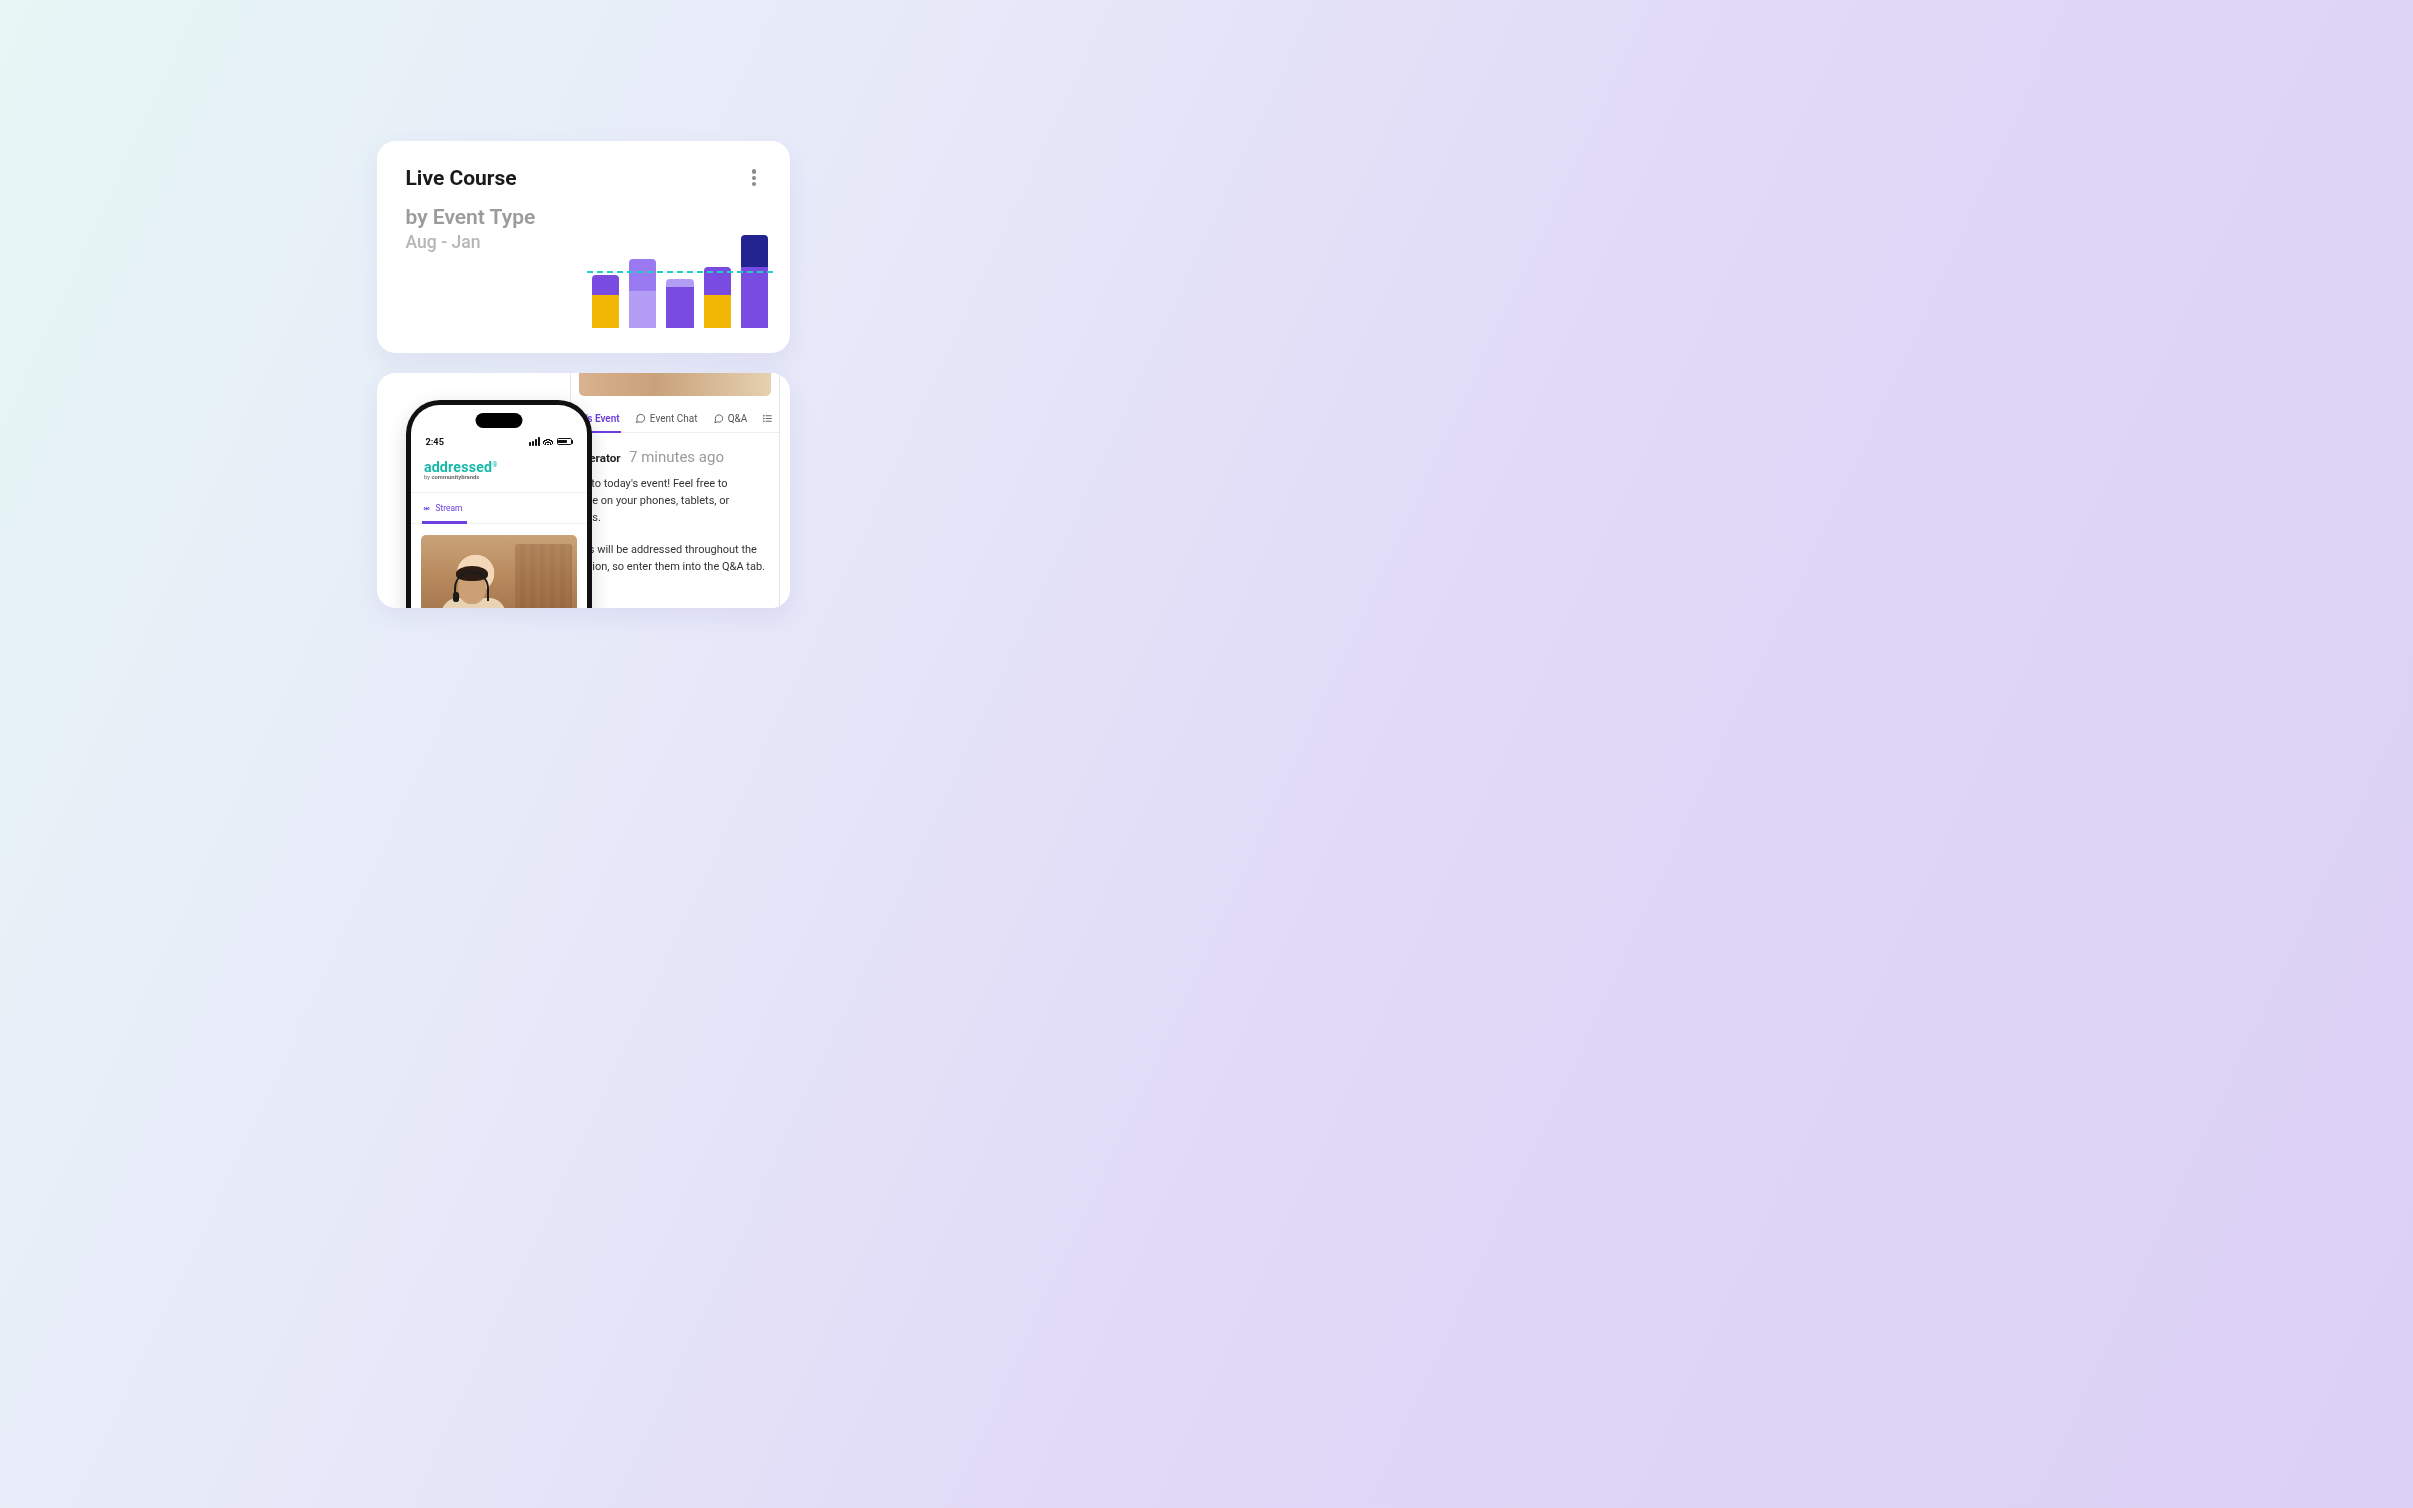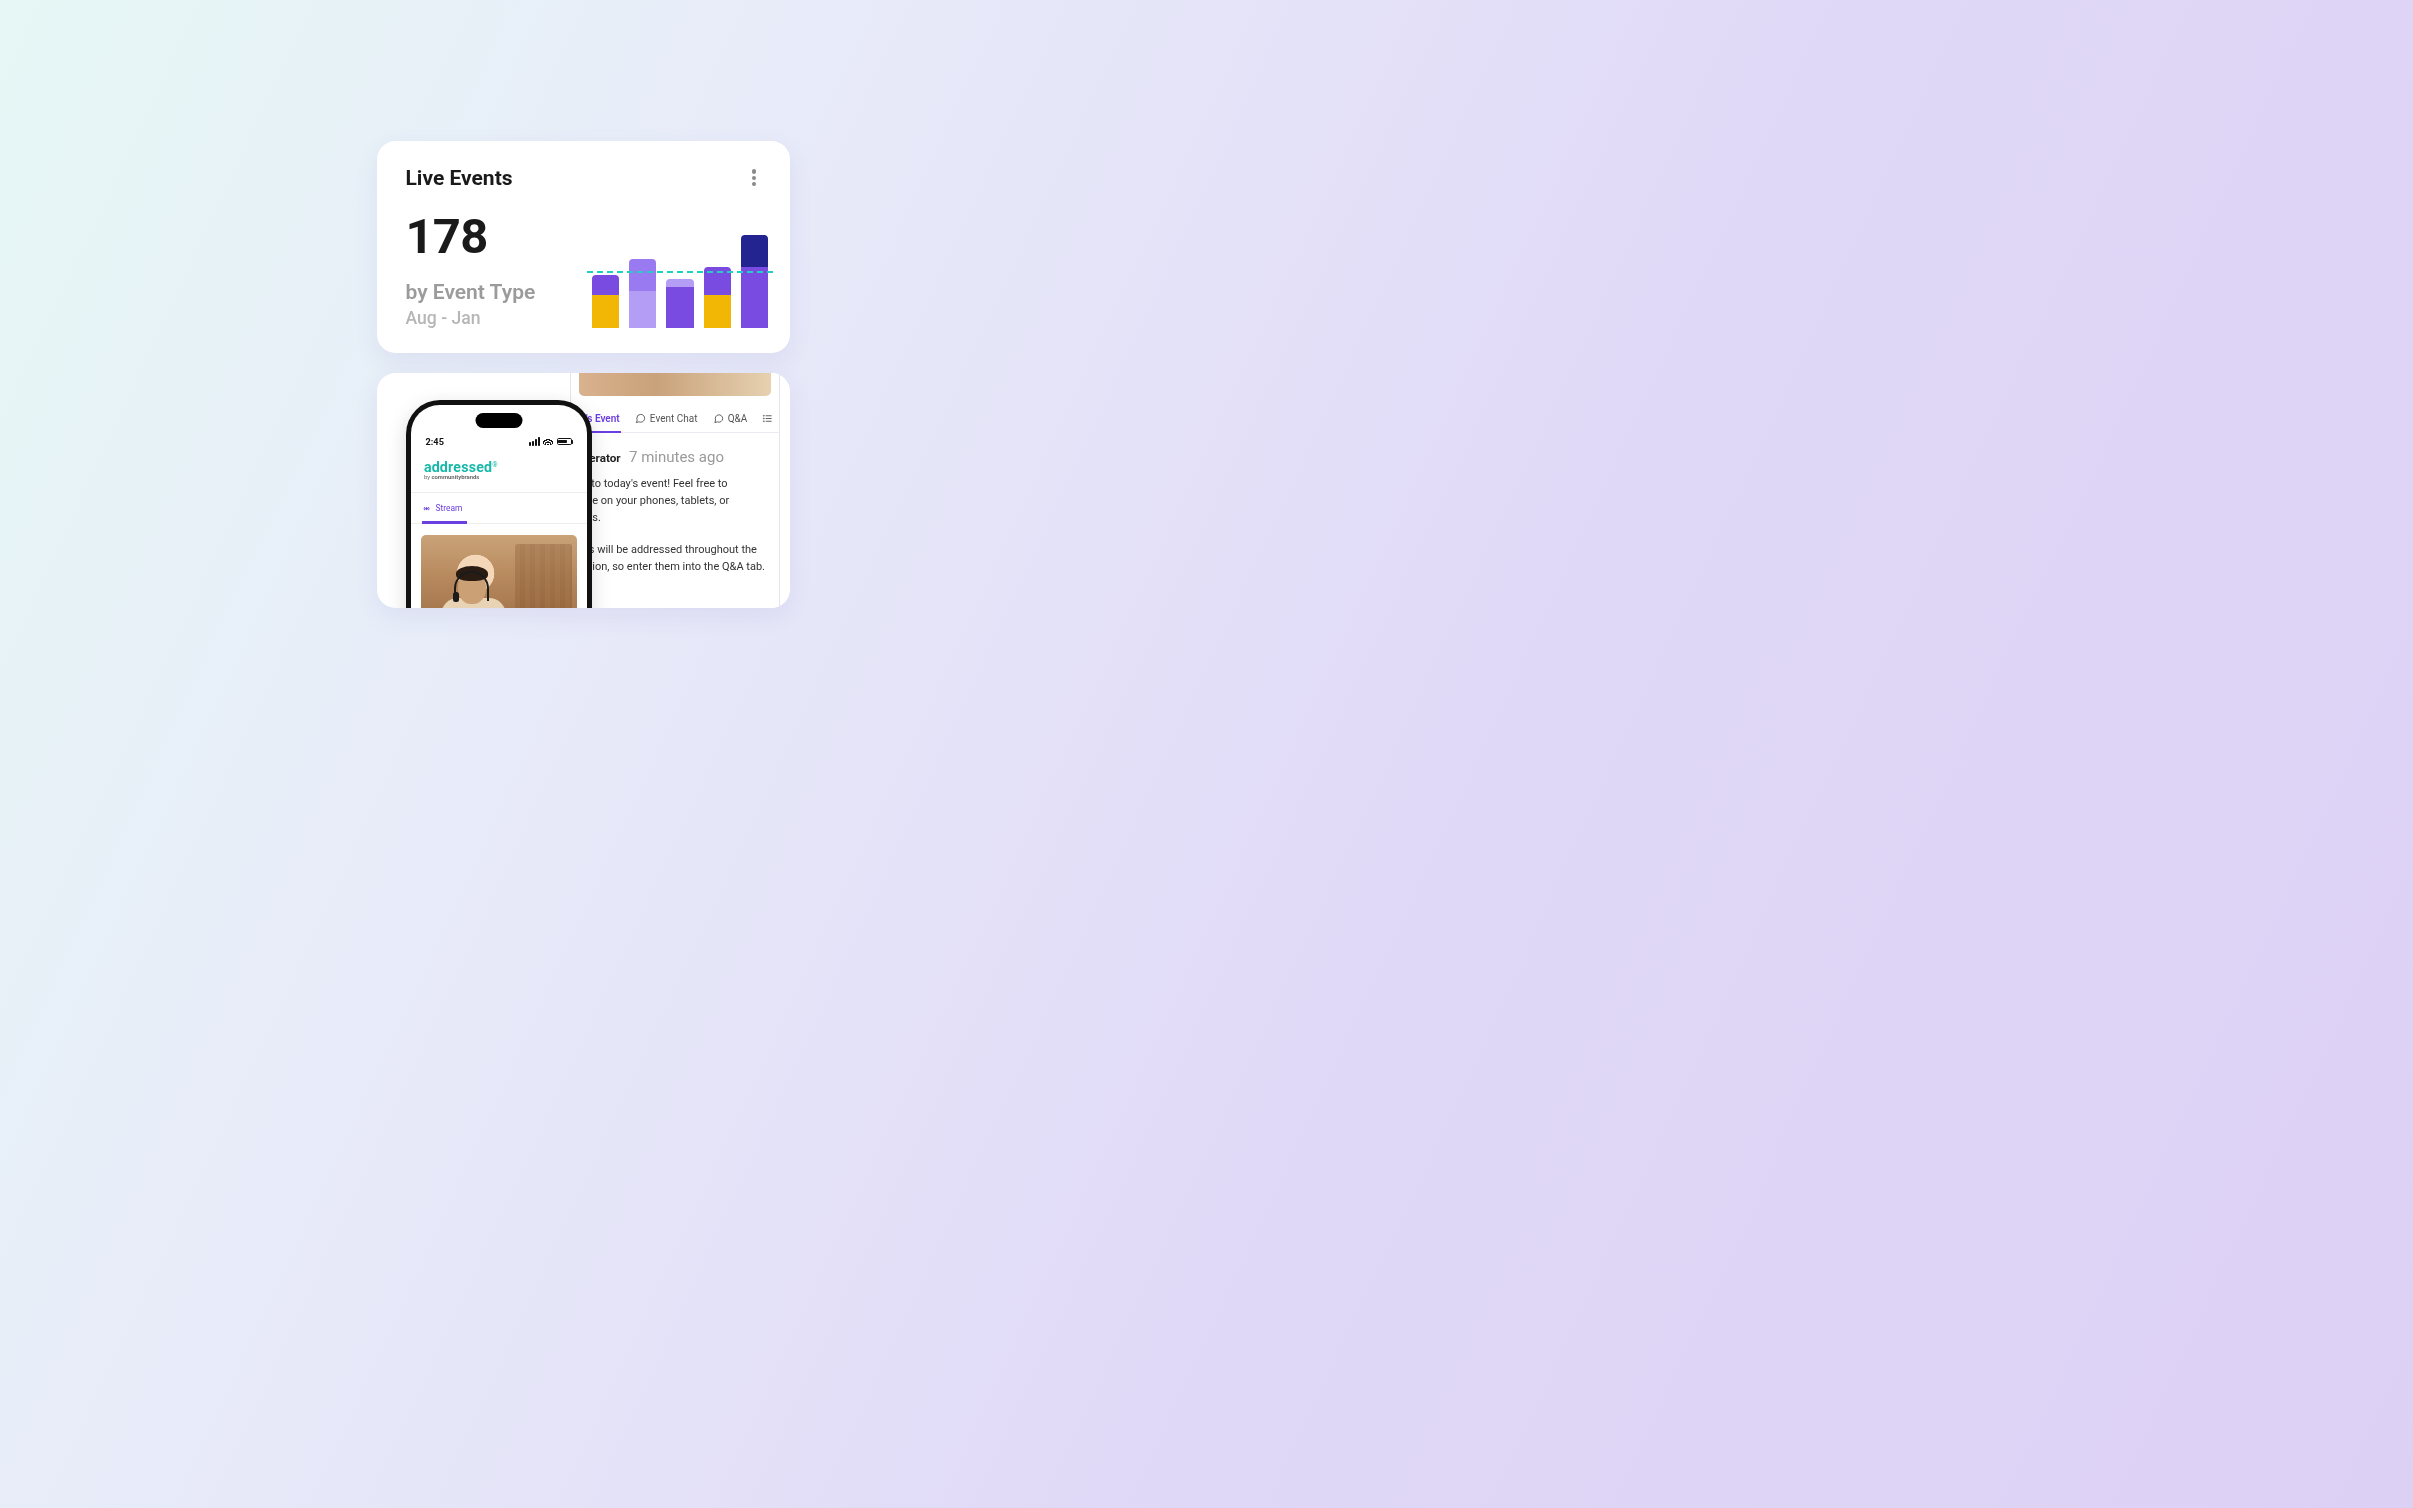--- a/index.html
+++ b/index.html
@@ -279,28 +279,27 @@
   .headset::after{
     content:""; position:absolute; left:-3.4px; top:18.4px; width:6.7px; height:10px; background:#1b1b1b; border-radius:2.5px;
   }
 
 </style>
 </head>
 <body>
 
 <div class="card stats-card">
   <div class="stats-header">
-    <div class="stats-title">Live Events</div>
+    <div class="stats-title">Live Course</div>
     <div class="kebab">
       <span></span>
         <span></span>
         <span></span>
     </div>
   </div>
-  <div class="stats-big">178</div>
   <div class="stats-sub1">by Event Type</div>
   <div class="stats-sub2">Aug - Jan</div>
 
   <div class="chart-wrap">
     <div class="bars" id="bars">
         <div class="bar" style="height: 53px;">
           <div class="seg top" style="height: 38.4615%; background: rgb(122, 75, 224);"></div>
           <div class="seg" style="height: 61.5385%; background: rgb(242, 183, 5);"></div>
         </div>
         <div class="bar" style="height: 69px;">

